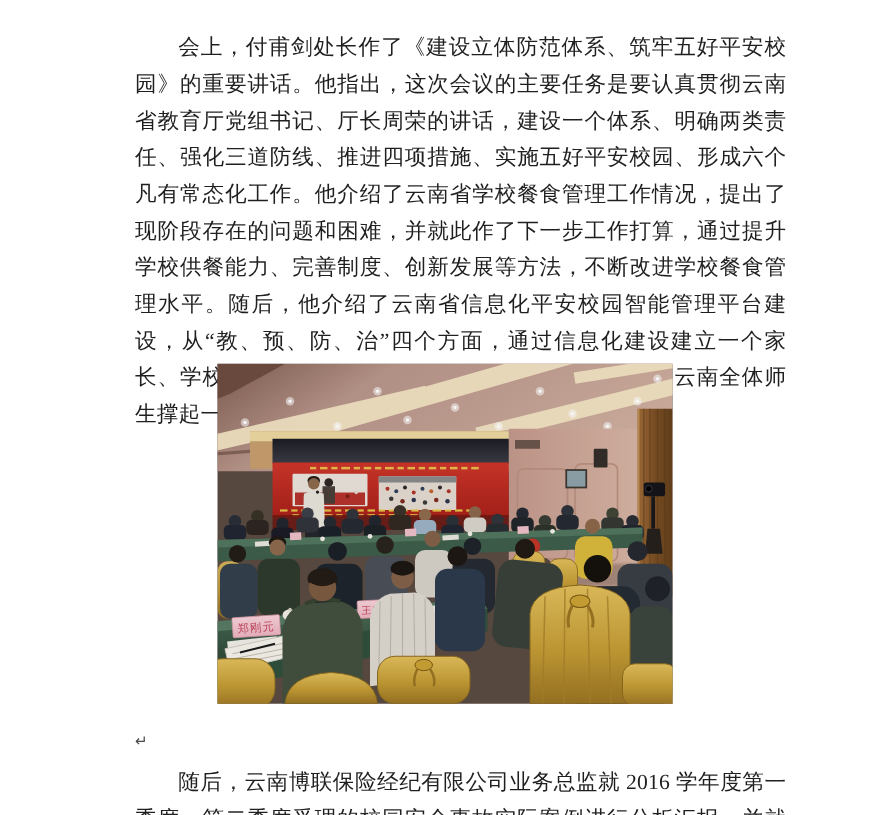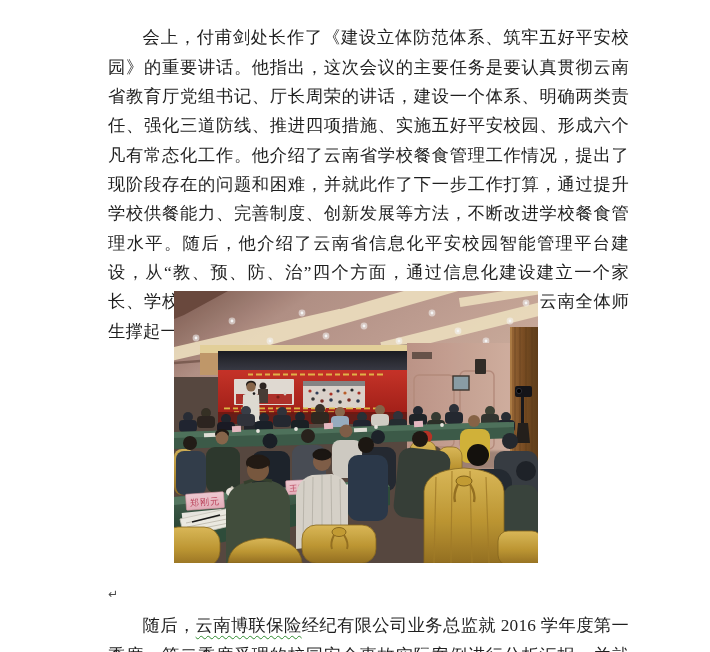--- a/index.html
+++ b/index.html
@@ -18,21 +18,20 @@
   #para2{top:594px;}
   .indent2{text-indent:2em;display:block;}
   .pilcrow{
     font-family:"DejaVu Sans",sans-serif;
     font-size:12px;color:#4a4a4a;letter-spacing:0;
   }
   #empty-para{
     position:absolute;left:108px;top:578px;line-height:29.35px;
   }
   .wavy{
-    text-decoration:underline;
     text-decoration-style:wavy;
     text-decoration-color:#2e8b2e;
     text-decoration-thickness:1px;
     text-underline-offset:4px;
   }
   #photo-wrap{
     position:absolute;left:174px;top:291px;width:364px;height:272px;
     background:#5a4a42;
   }
   #photo-wrap svg{display:block;}

